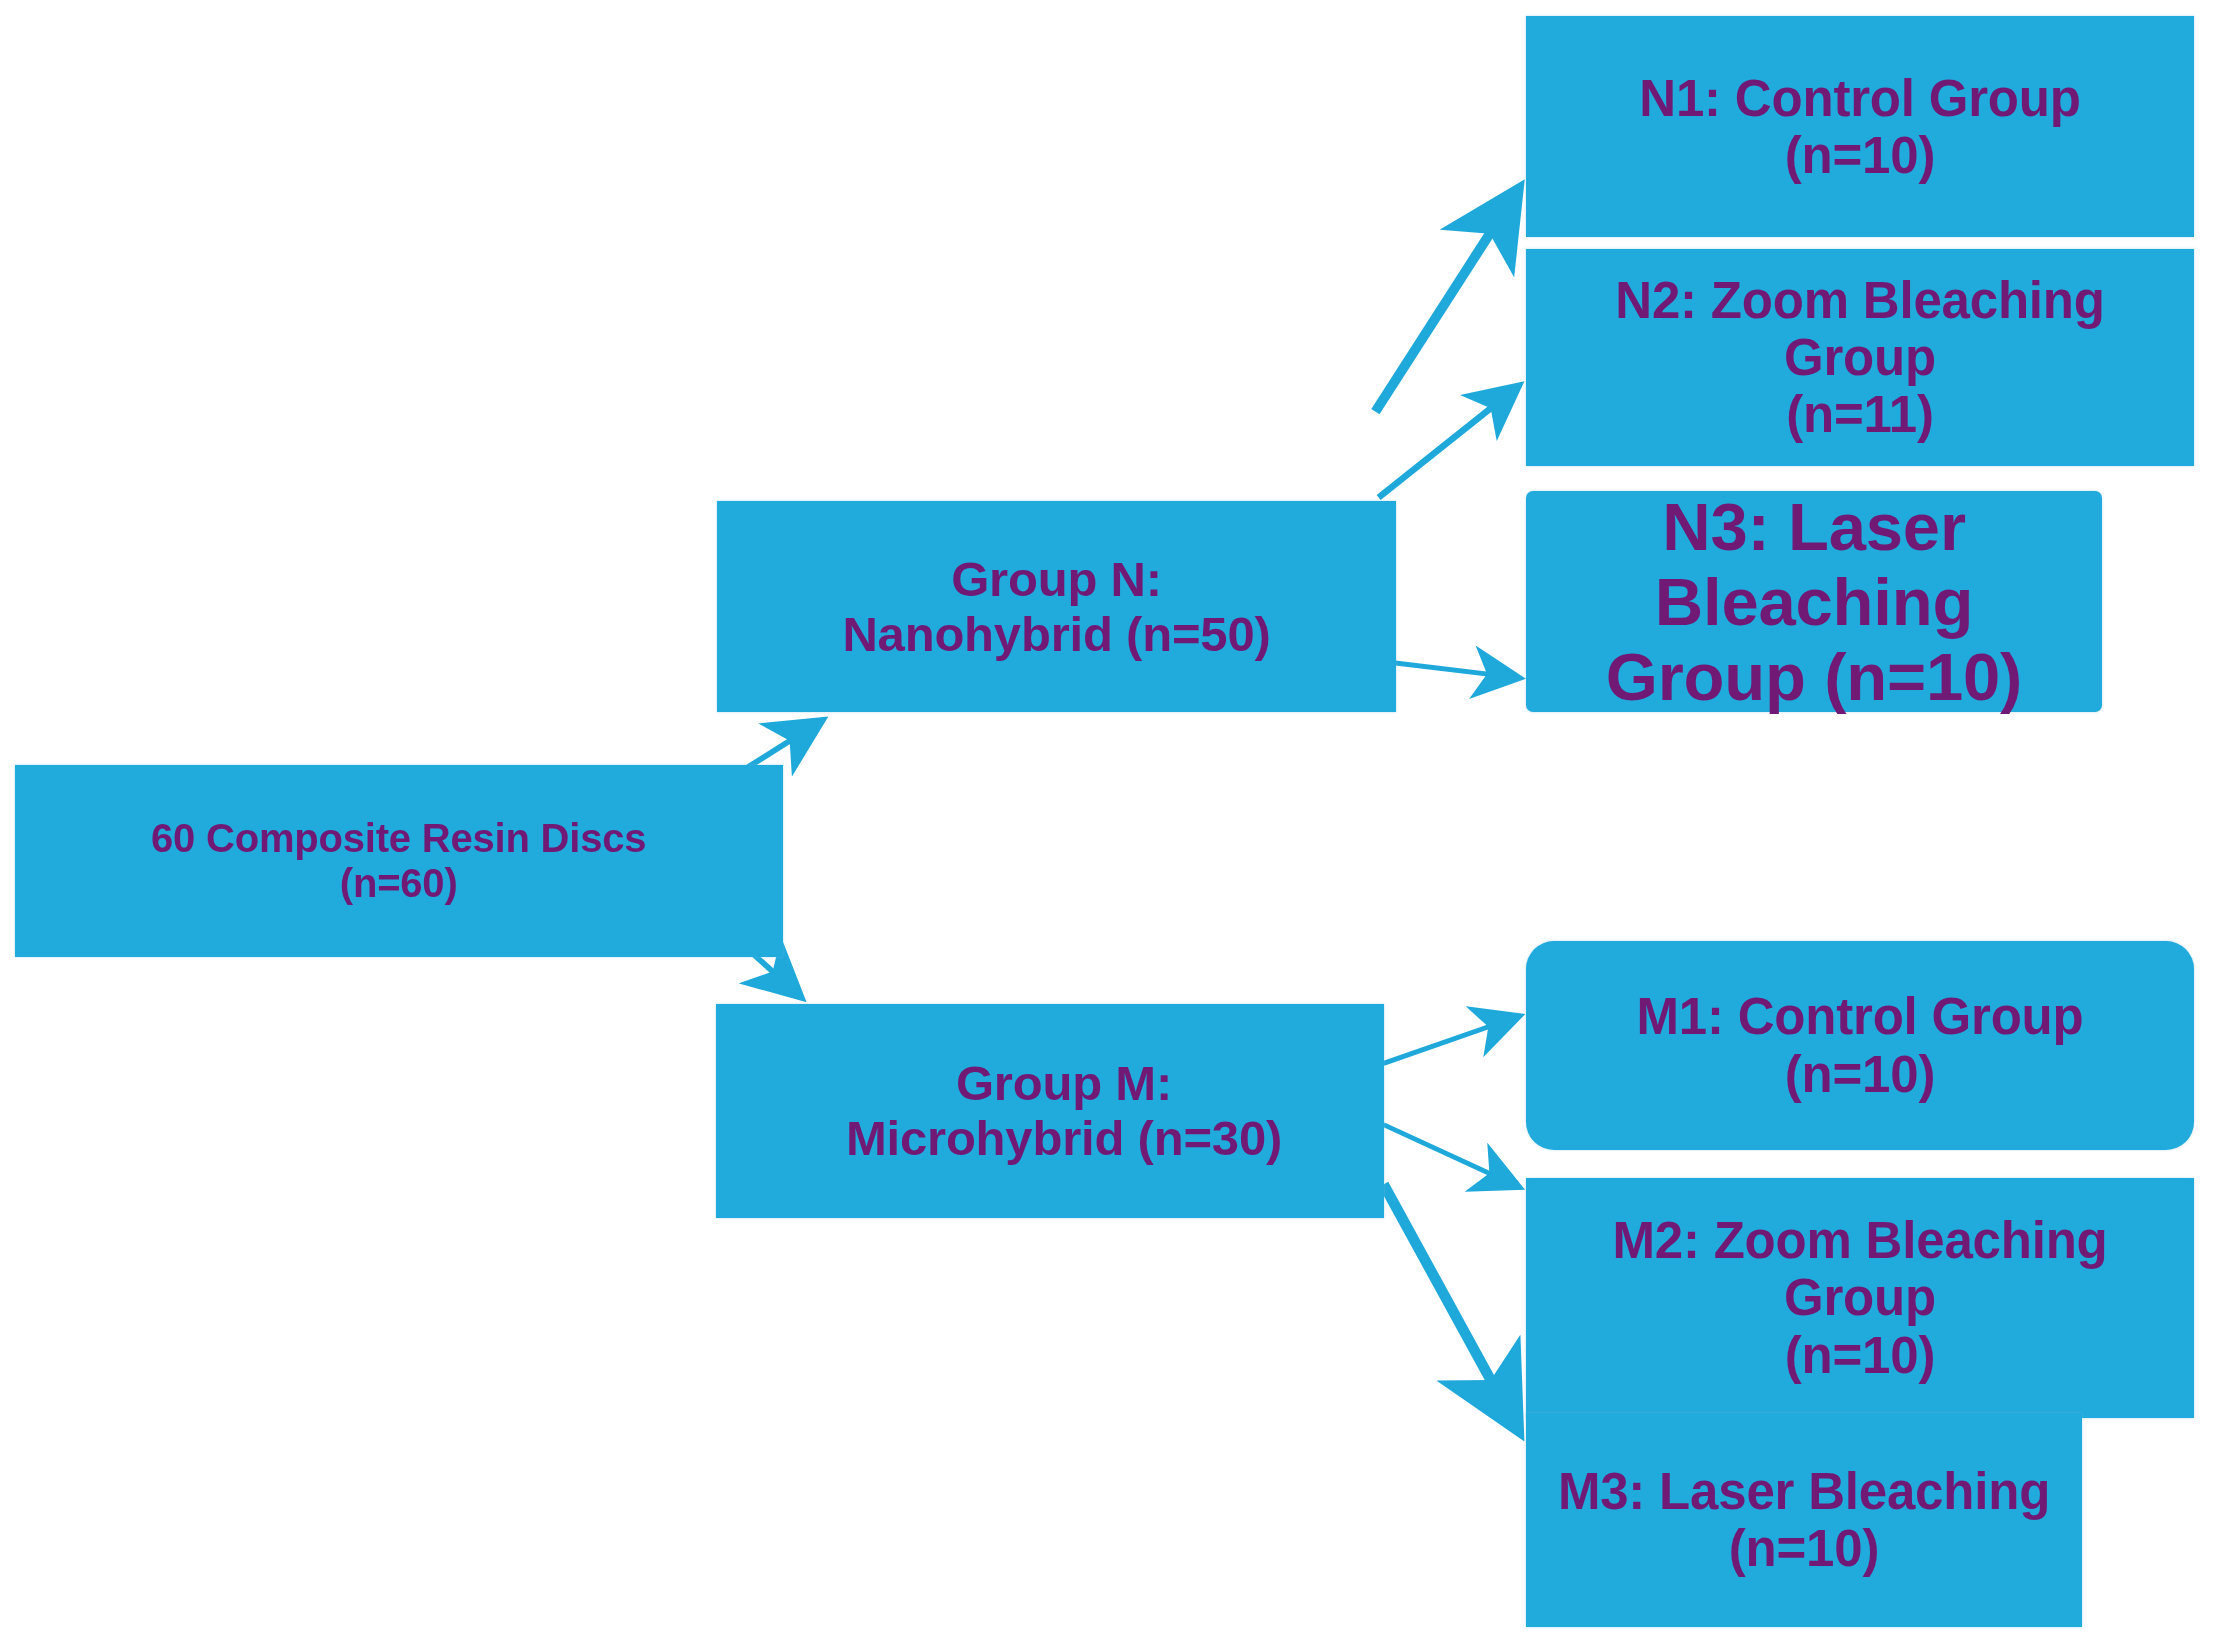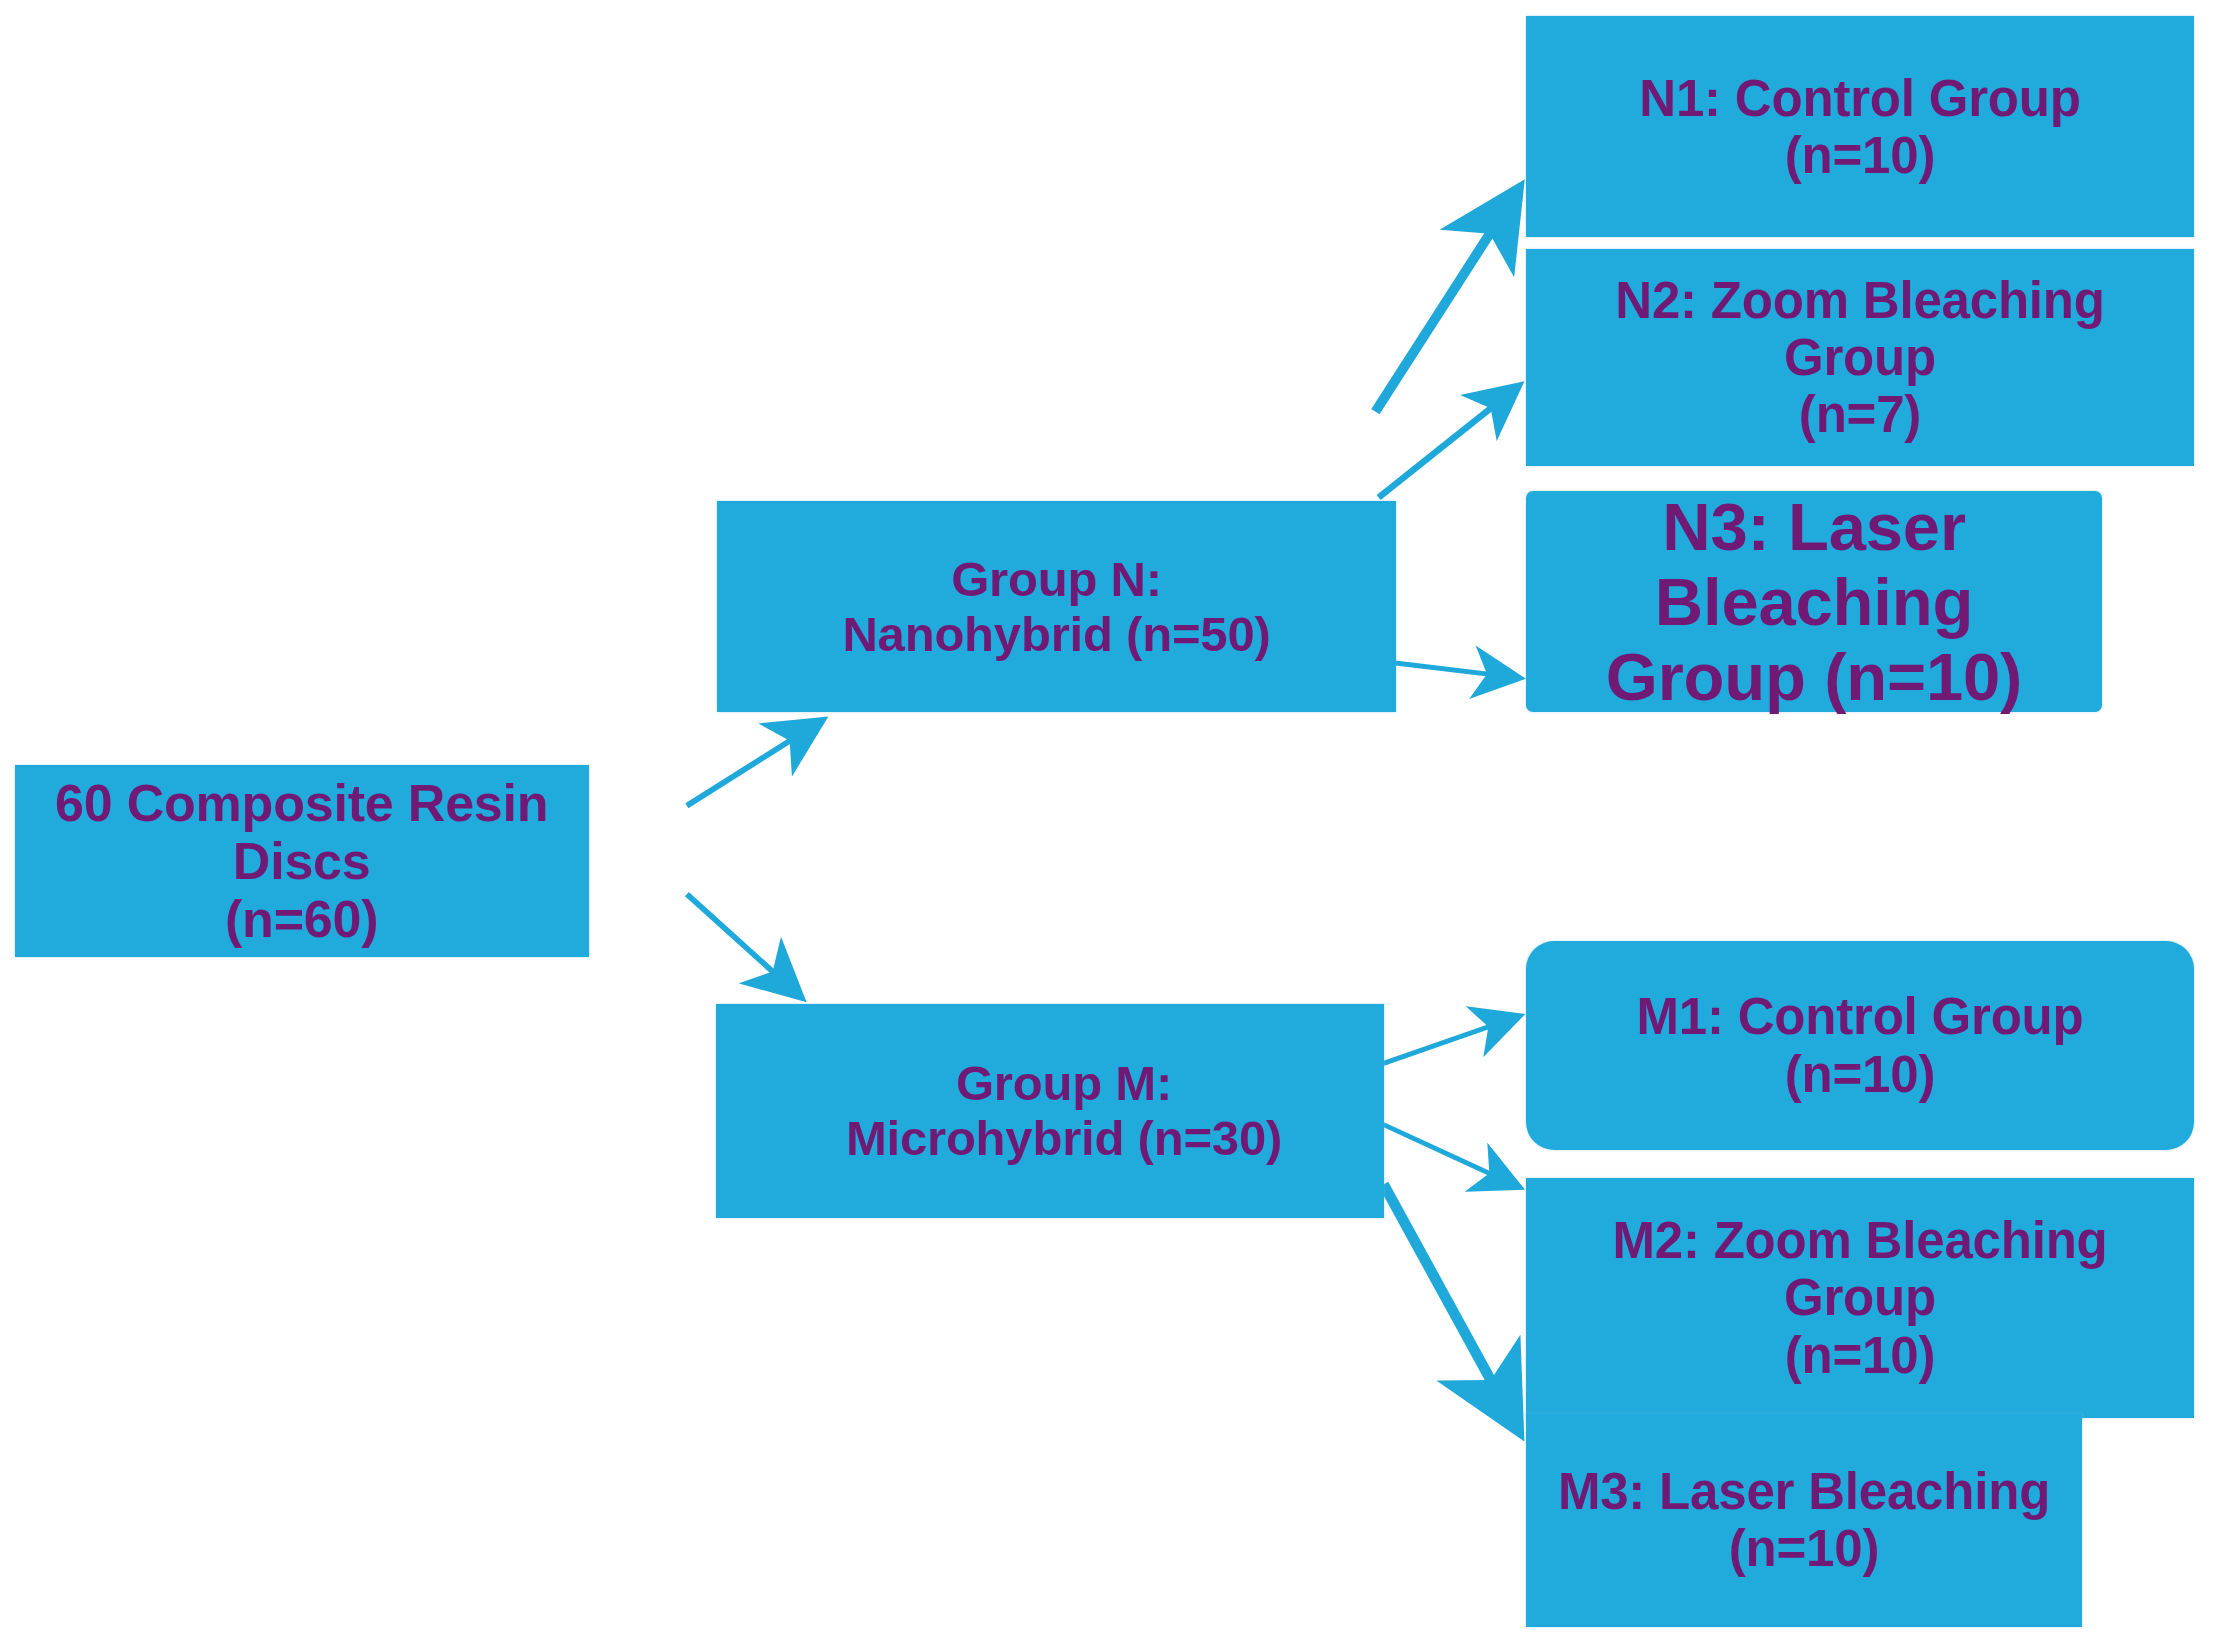--- a/index.html
+++ b/index.html
@@ -42,22 +42,22 @@
   }
   .node .label {
     display: block;
     width: 100%;
     padding: 0 11.4px;
     box-sizing: border-box;
     white-space: pre-line;
   }
   
   #node-root {
-    left: 14.7px;  top: 765px;  width: 574px;  height: 192px;
-    font-size: 52px;
+    left: 14.7px;  top: 765px;  width: 768px;  height: 192px;
+    font-size: 40px;
   }
   
   #node-group-n {
     left: 717px; top: 501px;  width: 679px; height: 211px;
     font-size: 49px;
   }
   #node-group-m {
     left: 716px; top: 1004px; width: 668px; height: 214px;
     font-size: 49px;
     padding-left: 28px;
@@ -116,21 +116,21 @@
     <span class="label">Group M:
 Microhybrid (n=30)</span>
   </div>
 
   <div class="node" id="node-n1">
     <span class="label">N1: Control Group
 (n=10)</span>
   </div>
   <div class="node" id="node-n2">
     <span class="label">N2: Zoom Bleaching Group
-(n=7)</span>
+(n=11)</span>
   </div>
   <div class="node" id="node-n3">
     <span class="label">N3: Laser Bleaching
 Group (n=10)</span>
   </div>
 
   <div class="node" id="node-m1">
     <span class="label">M1: Control Group
 (n=10)</span>
   </div>

